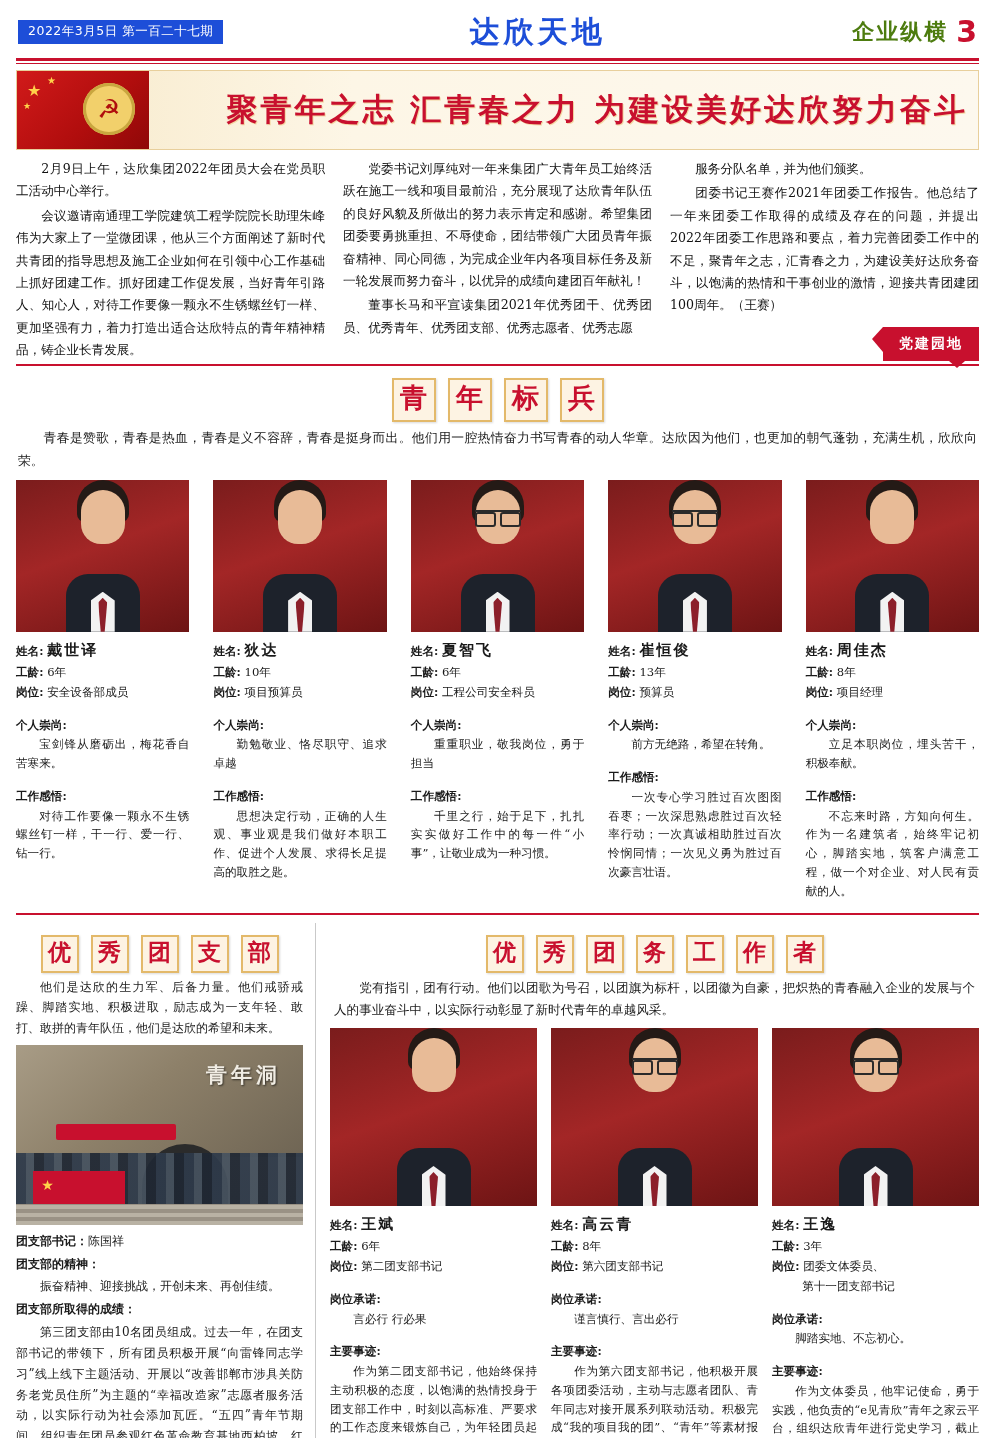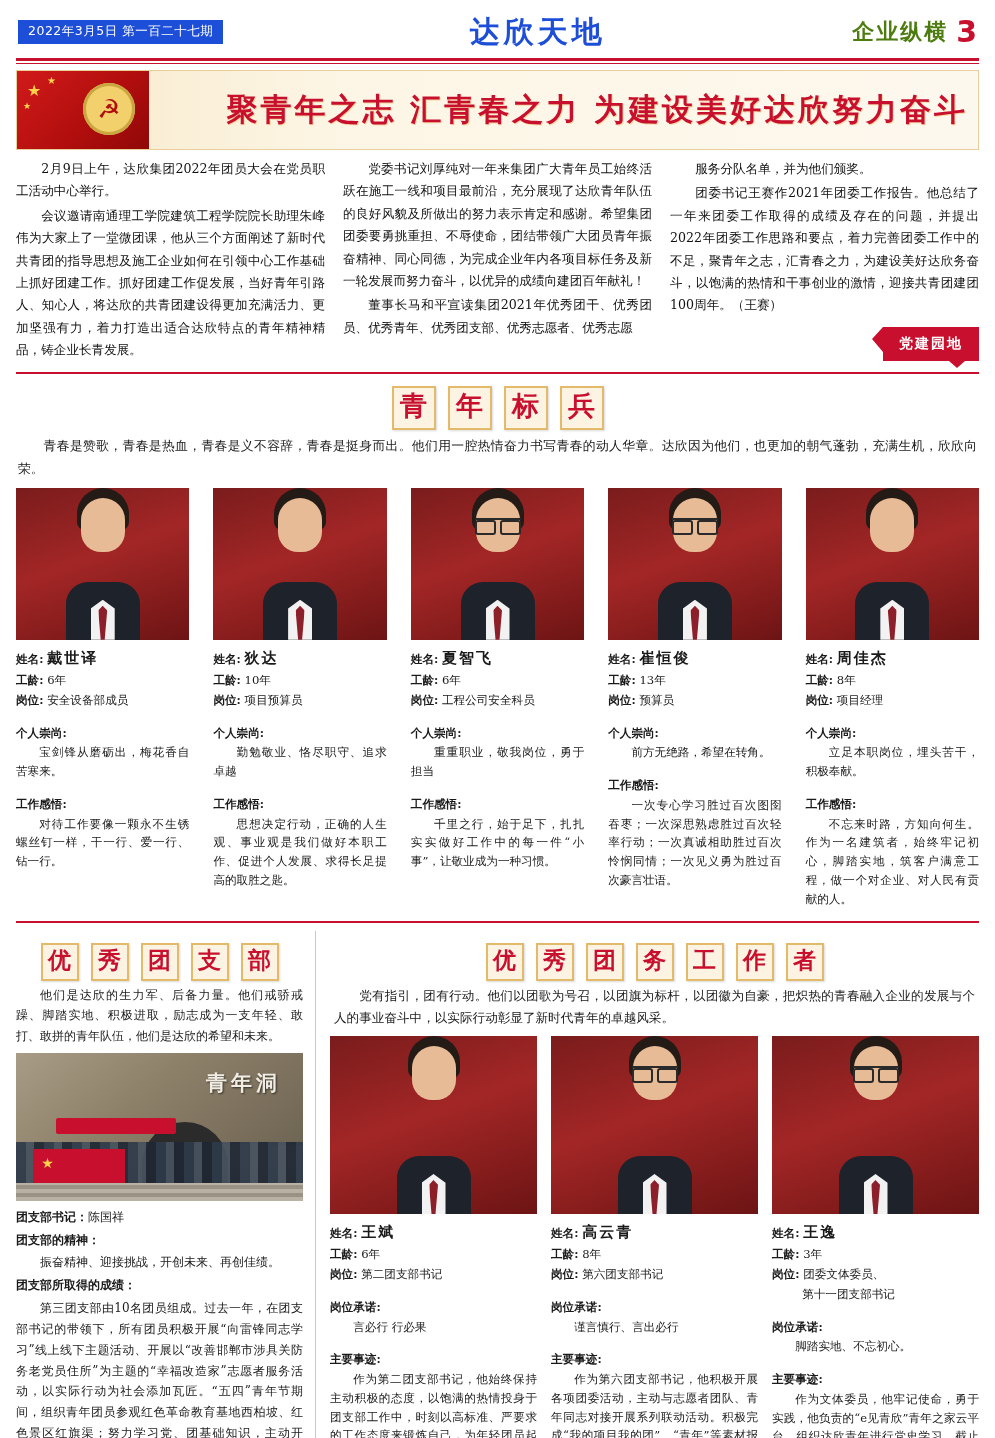--- a/index.html
+++ b/index.html
@@ -112,21 +112,20 @@
     padding-right:10px;
     text-shadow:1px 1px 0 #f3d9a5;
   }
 
   
   .top-block{
     margin:8px 16px 0 16px;
     display:flex;
     gap:18px;
     border-bottom:2px solid #c8102e;
-    padding-bottom:8px;
     position:relative;
   }
   .col{
     flex:1;
     font-family:"DejaVu Serif","Liberation Serif",serif;
     font-size:12.6px;
     line-height:1.78;
     text-align:justify;
     color:#111;
   }
@@ -252,21 +251,21 @@
     margin:12px 16px 0 16px;
     display:flex;
     gap:14px;
     border-top:2px solid #c8102e;
     padding-top:8px;
   }
   .lower-left{width:300px;flex:0 0 300px;border-right:1px solid #c9c9c9;padding-right:12px;box-sizing:border-box;}
   .lower-right{flex:1;}
   .sec-title-sm .ch{font-size:23px;width:34px;height:34px;line-height:30px;}
   .photo-group{
-    width:100%;height:148px;margin:6px 0 6px 0;position:relative;overflow:hidden;
+    width:100%;height:180px;margin:6px 0 6px 0;position:relative;overflow:hidden;
     background:linear-gradient(180deg,#b9b2a4 0%,#8f8578 40%,#6e6a5e 100%);
   }
   .photo-rock{
     position:absolute;left:0;top:0;width:100%;height:62%;
     background:linear-gradient(140deg,#a89c86 0%,#8d8069 45%,#6f6554 100%);
   }
   .photo-cliff-text{
     position:absolute;right:22px;top:16px;color:#f0ece3;font-size:21px;font-weight:bold;
     letter-spacing:4px;font-family:"DejaVu Serif","Liberation Serif",serif;
     text-shadow:1px 1px 2px rgba(0,0,0,.6);
@@ -331,21 +330,21 @@
       <div class="emblem-circle">
           <span>☭</span>
         </div>
     </div>
     <div class="banner-text">聚青年之志   汇青春之力   为建设美好达欣努力奋斗</div>
   </div>
 
   <div class="top-block">
     <div class="col c1">
       <p>2月9日上午，达欣集团2022年团员大会在党员职工活动中心举行。</p>
-      <p>会议邀请南通理工学院建筑工程学院院长助理朱峰伟为大家上了一堂微团课，他从三个方面阐述了新时代共青团的指导思想及施工企业如何在引领中心工作基础上抓好团建工作。抓好团建工作促发展，当好青年引路人、知心人，将达欣的共青团建设得更加充满活力、更加坚强有力，着力打造出适合达欣特点的青年精神精品，铸企业长青发展。</p>
+      <p>会议邀请南通理工学院建筑工程学院院长助理朱峰伟为大家上了一堂微团课，他从三个方面阐述了新时代共青团的指导思想及施工企业如何在引领中心工作基础上抓好团建工作。抓好团建工作促发展，当好青年引路人、知心人，对待工作要像一颗永不生锈螺丝钉一样、更加坚强有力，着力打造出适合达欣特点的青年精神精品，铸企业长青发展。</p>
     </div>
     <div class="col c2">
       <p>党委书记刘厚纯对一年来集团广大青年员工始终活跃在施工一线和项目最前沿，充分展现了达欣青年队伍的良好风貌及所做出的努力表示肯定和感谢。希望集团团委要勇挑重担、不辱使命，团结带领广大团员青年振奋精神、同心同德，为完成企业年内各项目标任务及新一轮发展而努力奋斗，以优异的成绩向建团百年献礼！</p>
       <p>董事长马和平宣读集团2021年优秀团干、优秀团员、优秀青年、优秀团支部、优秀志愿者、优秀志愿</p>
     </div>
     <div class="col c3">
       <p>服务分队名单，并为他们颁奖。</p>
       <p>团委书记王赛作2021年团委工作报告。他总结了一年来团委工作取得的成绩及存在的问题，并提出2022年团委工作思路和要点，着力完善团委工作中的不足，聚青年之志，汇青春之力，为建设美好达欣务奋斗，以饱满的热情和干事创业的激情，迎接共青团建团100周年。（王赛）</p>
       <div class="badge-red">
         <div class="badge-inner">党建园地</div>

